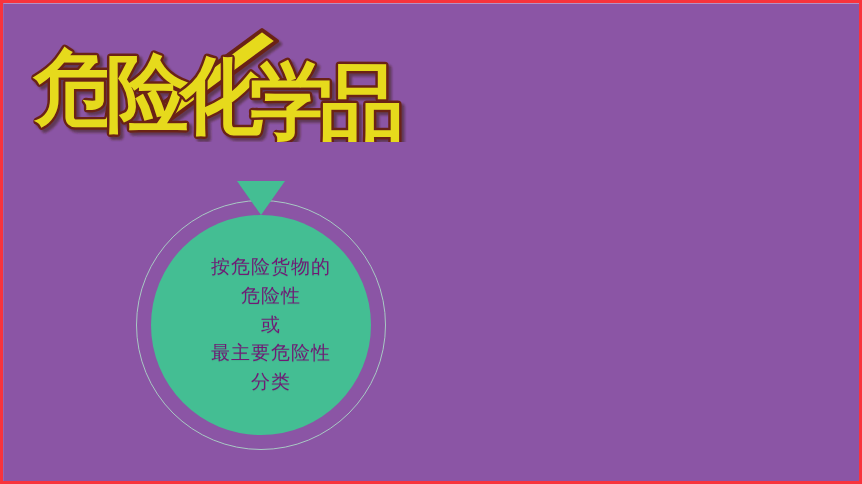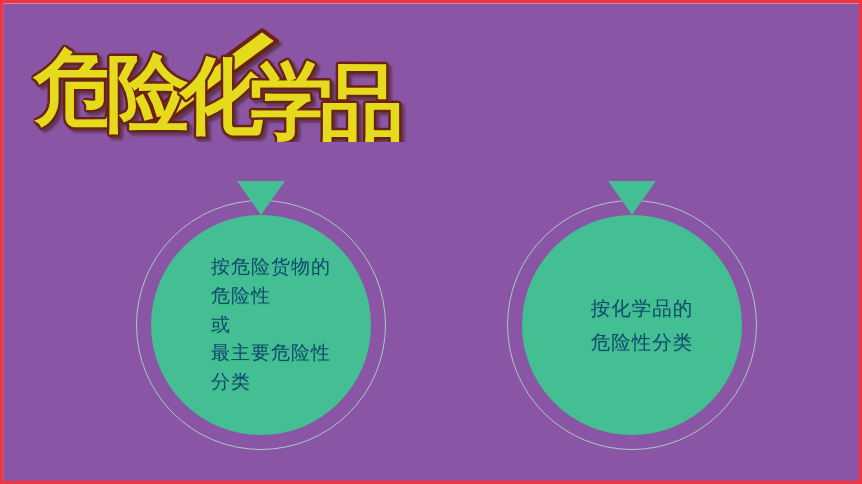--- a/index.html
+++ b/index.html
@@ -83,25 +83,25 @@
   }
   .marker {
     position: absolute;
     width: 0;
     height: 0;
     border-left: 24px solid transparent;
     border-right: 24px solid transparent;
     border-top: 34px solid #44be93;
   }
   .disc-label {
-    color: #0c4a6e;
+    color: #701a75;
     font-family: "Liberation Sans", "DejaVu Sans", sans-serif;
     font-size: 19px;
     line-height: 1.52;
-    text-align: left;
+    text-align: center;
     letter-spacing: 1px;
     white-space: pre-line;
     padding: 0 8px;
     text-shadow: 0 1px 1px rgba(0,0,0,0.06);
     margin-left: 20px;
   }
   .disc-label.compact { font-size: 19.5px; line-height: 1.75; }
 </style>
 </head>
 <body>
@@ -115,28 +115,20 @@
       <div class="disc" style="left:15px; top:15px; width:220px; height:220px;">
         <div class="disc-label">按危险货物的
 危险性
 或
 最主要危险性
 分类</div>
       </div>
       <div class="marker" style="left:101px; top:-19px;"></div>
     </div>
 
-    <div class="node-group" style="left:507px; top:200px; width:250px; height:250px;">
-      <div class="ring" style="left:0px; top:0px; width:250px; height:250px;"></div>
-      <div class="disc" style="left:15px; top:15px; width:220px; height:220px;">
-          <div class="disc-label compact">按化学品的
-危险性分类</div>
-      </div>
-      <div class="marker" style="left:101px; top:-19px;"></div>
-    </div>
 
   </div>
 
   <div id="title-block">
     <svg id="title-svg" width="400" height="120" viewBox="0 0 400 120">
       <defs>
         <filter id="titleshadow" x="-20%" y="-20%" width="150%" height="150%">
           <feDropShadow dx="3" dy="3" stdDeviation="1.2" flood-color="#3a1c10" flood-opacity="0.55"></feDropShadow>
         </filter>
       </defs>

